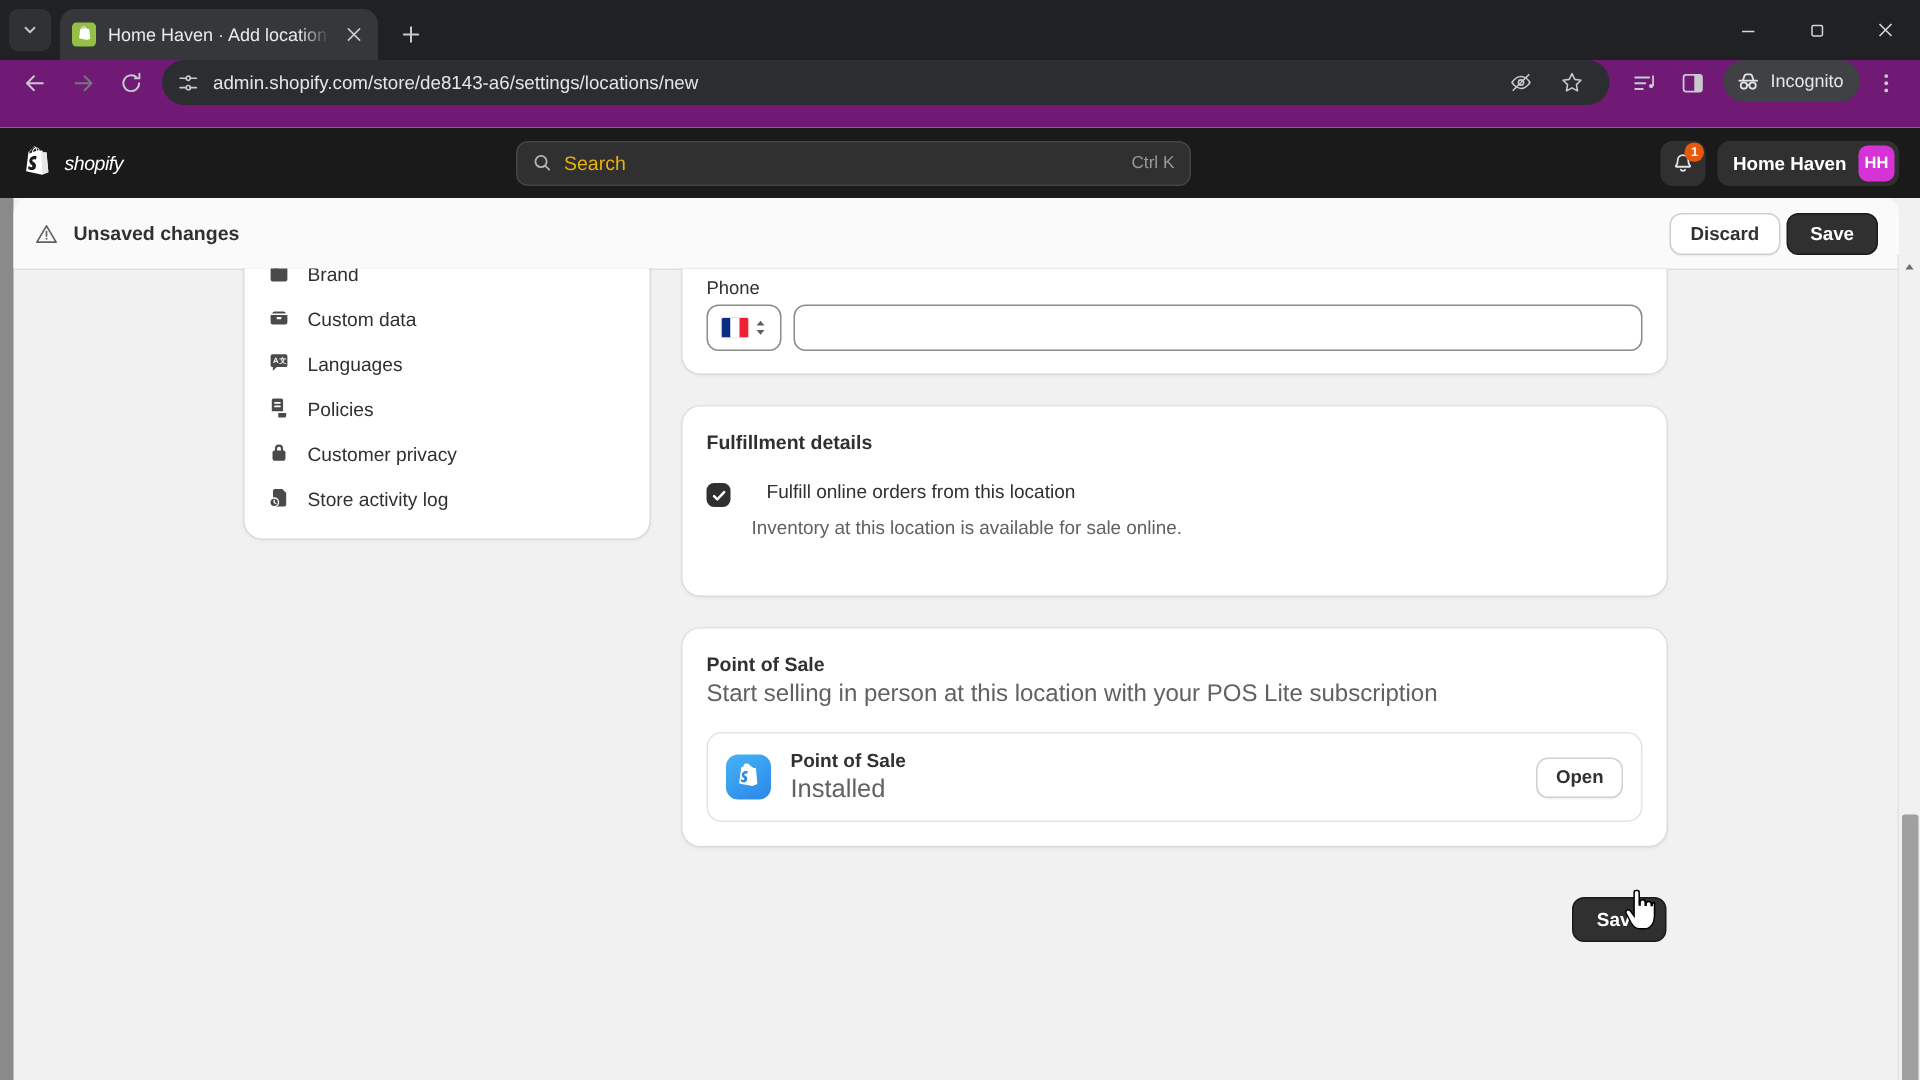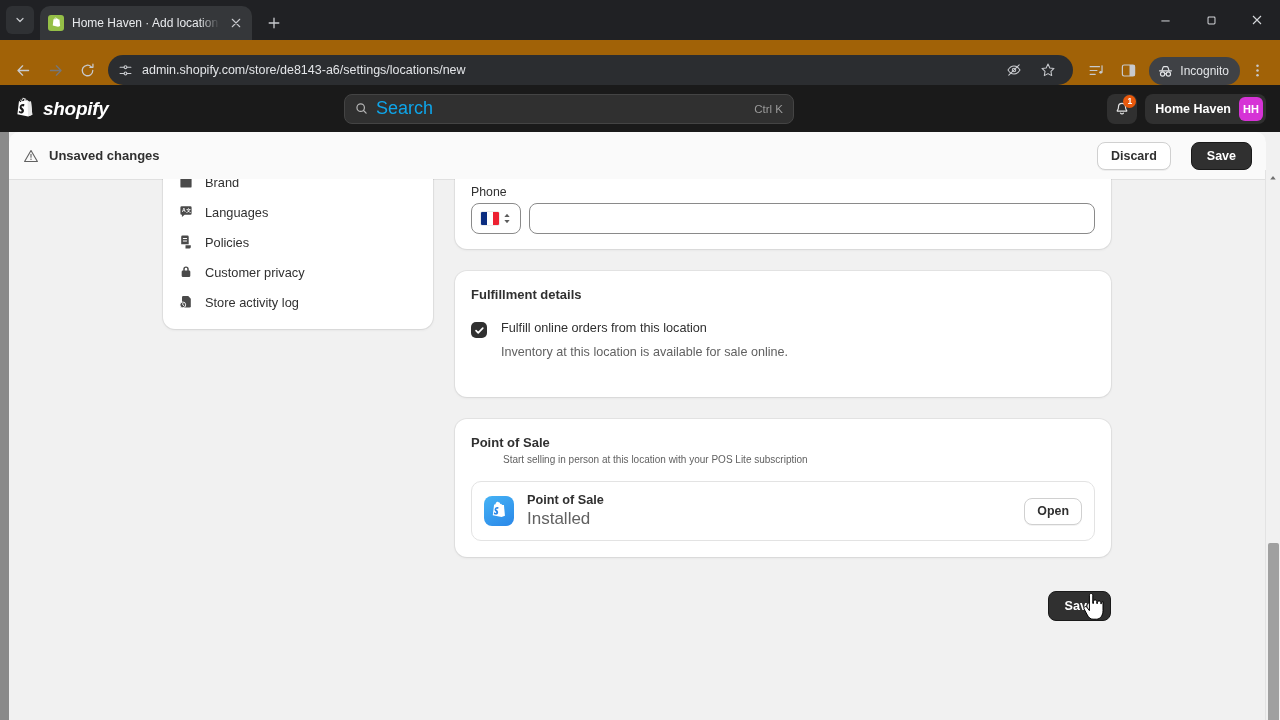--- a/index.html
+++ b/index.html
@@ -42,21 +42,21 @@
     width: 28px; height: 28px; margin-left: 8px; margin-bottom: 3px;
     color: #c8cace; display: flex; align-items: center; justify-content: center;
   }
   .win-controls {
     position: absolute; right: 0; top: 0; height: 40px; display: flex; align-items: center;
   }
   .win-btn { width: 46px; height: 40px; display: flex; align-items: center;
     justify-content: center; color: #d5d7da; }
 
   .toolbar {
-    height: 45px; background: #a16207; display: flex; align-items: flex-end;
+    height: 45px; background: #701a75; display: flex; align-items: flex-start;
     padding: 0 8px; gap: 2px;
   }
   .tb-icon { width: 30px; height: 30px; border-radius: 50%; display: flex;
     align-items: center; justify-content: center; color: #c8cace; flex: 0 0 auto; }
   .tb-icon.disabled { color: #75777b; }
   .omnibox {
     flex: 1 1 auto; height: 30px; background: #2b2d30; border-radius: 16px;
     display: flex; align-items: center; padding: 0 10px; margin: 0 6px 0 4px;
     gap: 9px; min-width: 0;
   }
@@ -78,27 +78,27 @@
     position: absolute; left: 0; top: 0; width: 9px; height: 635px;
     background: #8a8a8a;
   }
 
   .shop-topbar {
     position: absolute; left: 0; top: 0; width: 1280px; height: 47px;
     background: #1a1a1a; display: flex; align-items: center; padding: 0 14px;
   }
   .shop-logo { display: flex; align-items: center; gap: 7px; width: 330px; }
   .shop-logo-mark { width: 22px; height: 24px; }
-  .shop-logo-text { color: #fff; font-size: 19px; font-weight: 700; font-style: italic;
+  .shop-logo-text { color: #fff; font-size: 13px; font-weight: 400; font-style: italic;
     letter-spacing: -0.3px; }
   .shop-search {
     width: 450px; height: 30px; background: #303030; border: 1px solid #444;
     border-radius: 8px; display: flex; align-items: center; padding: 0 10px; gap: 8px;
   }
-  .shop-search-ph { color: #0ea5e9; font-size: 18px; flex: 1 1 auto; }
+  .shop-search-ph { color: #eab308; font-size: 13px; flex: 1 1 auto; }
   .shop-search-kbd { color: #9a9a9a; font-size: 11.5px; }
   .shop-right { margin-left: auto; display: flex; align-items: center; gap: 8px; }
   .bell-wrap { position: relative; width: 30px; height: 30px; border-radius: 8px;
     background: #303030; display: flex; align-items: center; justify-content: center; }
   .bell-badge {
     position: absolute; top: 1px; right: 1px; min-width: 13px; height: 13px;
     background: #e8590c; color: #fff; border-radius: 7px; font-size: 8.5px;
     display: flex; align-items: center; justify-content: center; padding: 0 3px;
     font-weight: 700;
   }
@@ -114,21 +114,21 @@
   }
 
   .savebar {
     position: absolute; left: 9px; top: 47px; width: 1257px; height: 47px;
     background: #fafafa; border-radius: 10px 10px 0 0;
     box-shadow: 0 1px 0 rgba(0,0,0,.07);
     display: flex; align-items: center; padding: 0 14px;
   }
   .savebar-left { display: flex; align-items: center; gap: 10px; }
   .savebar-text { font-size: 13px; color: #303030; font-weight: 600; }
-  .savebar-right { margin-left: auto; display: flex; align-items: center; gap: 20px; }
+  .savebar-right { margin-left: auto; display: flex; align-items: center; gap: 4px; }
   .btn-discard {
     height: 28px; padding: 0 13px; border-radius: 8px; background: #fff;
     border: 1px solid #d0d0d0; box-shadow: 0 1px 0 rgba(0,0,0,.05);
     font-size: 12.5px; color: #303030; font-weight: 600; display:flex;
     align-items:center; cursor: pointer;
   }
   .btn-save {
     height: 28px; padding: 0 15px; border-radius: 8px; background: #303030;
     border: 1px solid #1a1a1a; color: #fff; font-size: 12.5px; font-weight: 600;
     display:flex; align-items:center; cursor: pointer;
@@ -155,21 +155,21 @@
 
   
   .main-col { position: absolute; left: 446px; top: 0; width: 656px; }
 
   .card {
     background: #fff; border-radius: 12px;
     box-shadow: 0 0 0 1px rgba(0,0,0,.05), 0 1px 3px rgba(0,0,0,.07);
     padding: 16px;
   }
   .card-title { font-size: 13px; font-weight: 700; color: #303030; }
-  .card-sub { font-size: 10px; color: #616161; margin-top: 4px; margin-left: 32px; }
+  .card-sub { font-size: 16px; color: #616161; margin-top: 4px; }
 
   .field-label { font-size: 12.3px; color: #303030; margin-bottom: 4px; }
   .phone-row { display: flex; gap: 8px; }
   .country-select {
     width: 50px; height: 31px; border: 1px solid #8a8a8a; border-radius: 8px;
     background: #fff; display: flex; align-items: center; justify-content: center;
     gap: 4px; cursor: pointer;
   }
   .flag-fr { width: 18px; height: 13px; display: flex; border-radius: 1px; overflow: hidden;
     box-shadow: 0 0 0 .5px rgba(0,0,0,.15); }
@@ -177,21 +177,21 @@
   .flag-fr .b { background: #0b2d80; }
   .flag-fr .w { background: #fff; }
   .flag-fr .r { background: #ed2131; }
   .chev-v { display: flex; flex-direction: column; gap: 2px; color: #5c5c5c; }
   .phone-input {
     flex: 1 1 auto; height: 31px; border: 1px solid #8a8a8a; border-radius: 8px;
     background: #fff; padding: 0 10px; font-size: 12.6px; color: #303030;
     font-family: "Liberation Sans", sans-serif; outline: none;
   }
 
-  .check-row { display: flex; align-items: flex-start; gap: 14px; }
+  .check-row { display: flex; align-items: flex-start; gap: 24px; }
   .checkbox {
     width: 16px; height: 16px; border-radius: 5px; background: #303030;
     display: flex; align-items: center; justify-content: center; flex: 0 0 auto;
     margin-top: 1px; cursor: pointer;
   }
   .check-label { font-size: 12.7px; color: #303030; }
   .check-help { font-size: 12.6px; color: #616161; margin-top: 7px; margin-left: 30px; }
 
   .app-row {
     margin-top: 16px; border: 1px solid #e3e3e3; border-radius: 10px;
@@ -433,20 +433,30 @@
 
       <div class="nav-card">
         <div class="nav-item">
           <span class="nav-ico">
             <svg width="16" height="16" viewBox="0 0 20 20" fill="currentColor">
               <path d="M3 4.5A1.5 1.5 0 0 1 4.5 3h11A1.5 1.5 0 0 1 17 4.5v11a1.5 1.5 0 0 1-1.5 1.5h-11A1.5 1.5 0 0 1 3 15.5v-11zm2.6 9.8l3.1-4 2.3 2.9 1.6-2 2.2 3.1H5.6z"></path>
               <circle cx="7.2" cy="7.2" r="1.5"></circle>
             </svg>
           </span>
           <span class="nav-label">Brand</span>
+        </div>
+        <div class="nav-item">
+          <span class="nav-ico">
+            <svg width="16" height="16" viewBox="0 0 20 20" fill="currentColor">
+              <path d="M3 7.5h14v6.2A1.8 1.8 0 0 1 15.2 15.5H4.8A1.8 1.8 0 0 1 3 13.7V7.5z"></path>
+              <path d="M6.2 4.5h7.6c1 0 1.8.8 1.8 1.8H4.4c0-1 .8-1.8 1.8-1.8z"></path>
+              <rect x="8" y="9.2" width="4" height="1.8" rx=".6" fill="#fff"></rect>
+            </svg>
+          </span>
+          <span class="nav-label">Custom data</span>
         </div>
         <div class="nav-item">
           <span class="nav-ico">
             <svg width="16" height="16" viewBox="0 0 20 20" fill="currentColor">
               <path d="M3 4.4A1.6 1.6 0 0 1 4.6 2.8h10.8A1.6 1.6 0 0 1 17 4.4v7.4a1.6 1.6 0 0 1-1.6 1.6H8.3l-3.4 3v-3h-.3A1.6 1.6 0 0 1 3 11.8V4.4z"></path>
               <text x="5" y="10.2" font-family="Liberation Sans, sans-serif" font-size="6.4" font-weight="bold" fill="#fff">A</text>
               <text x="10.3" y="10.4" font-family="Liberation Sans, sans-serif" font-size="6" font-weight="bold" fill="#fff">文</text>
             </svg>
           </span>
           <span class="nav-label">Languages</span>

